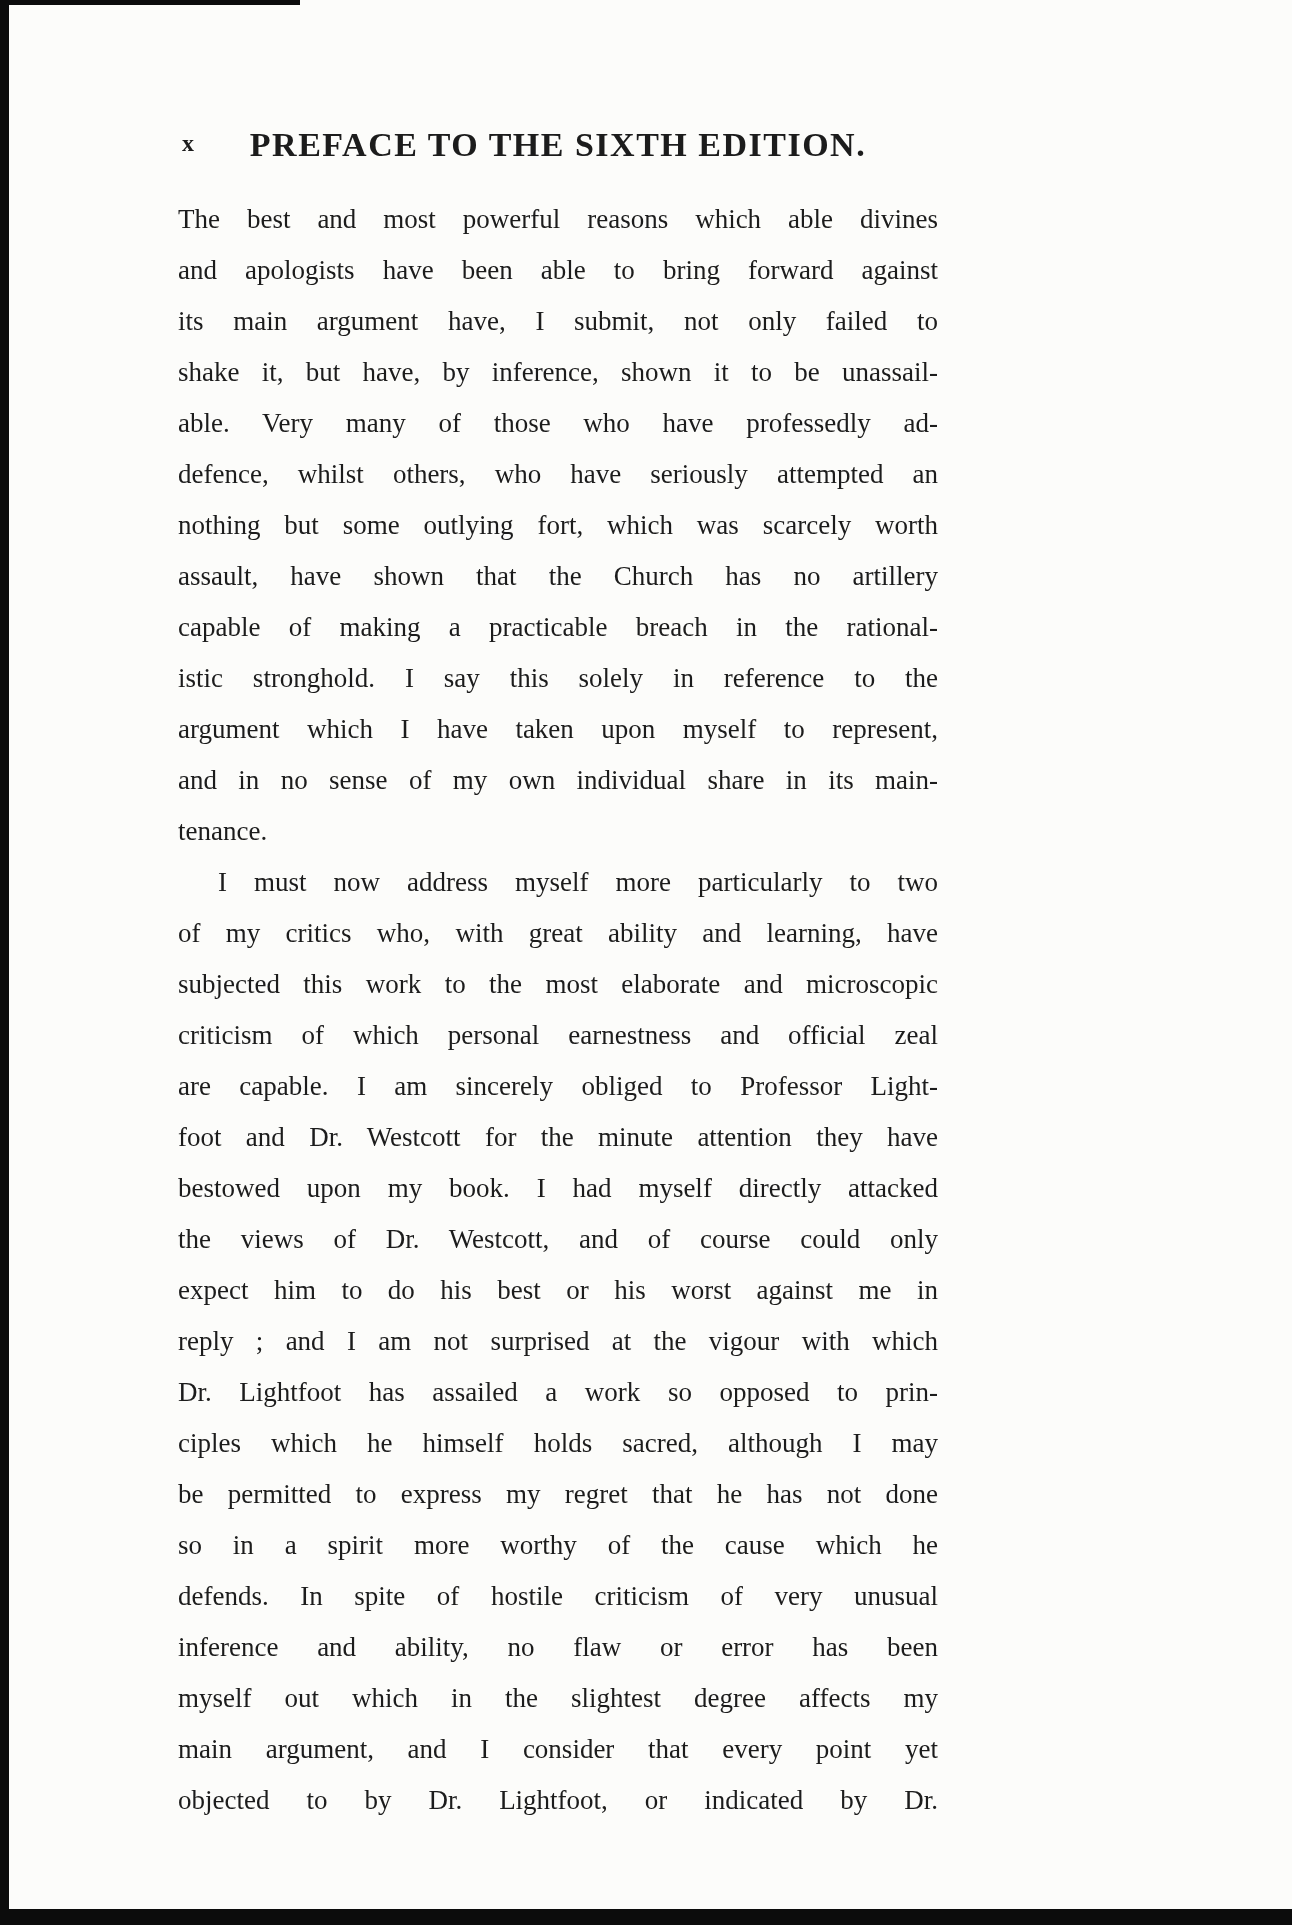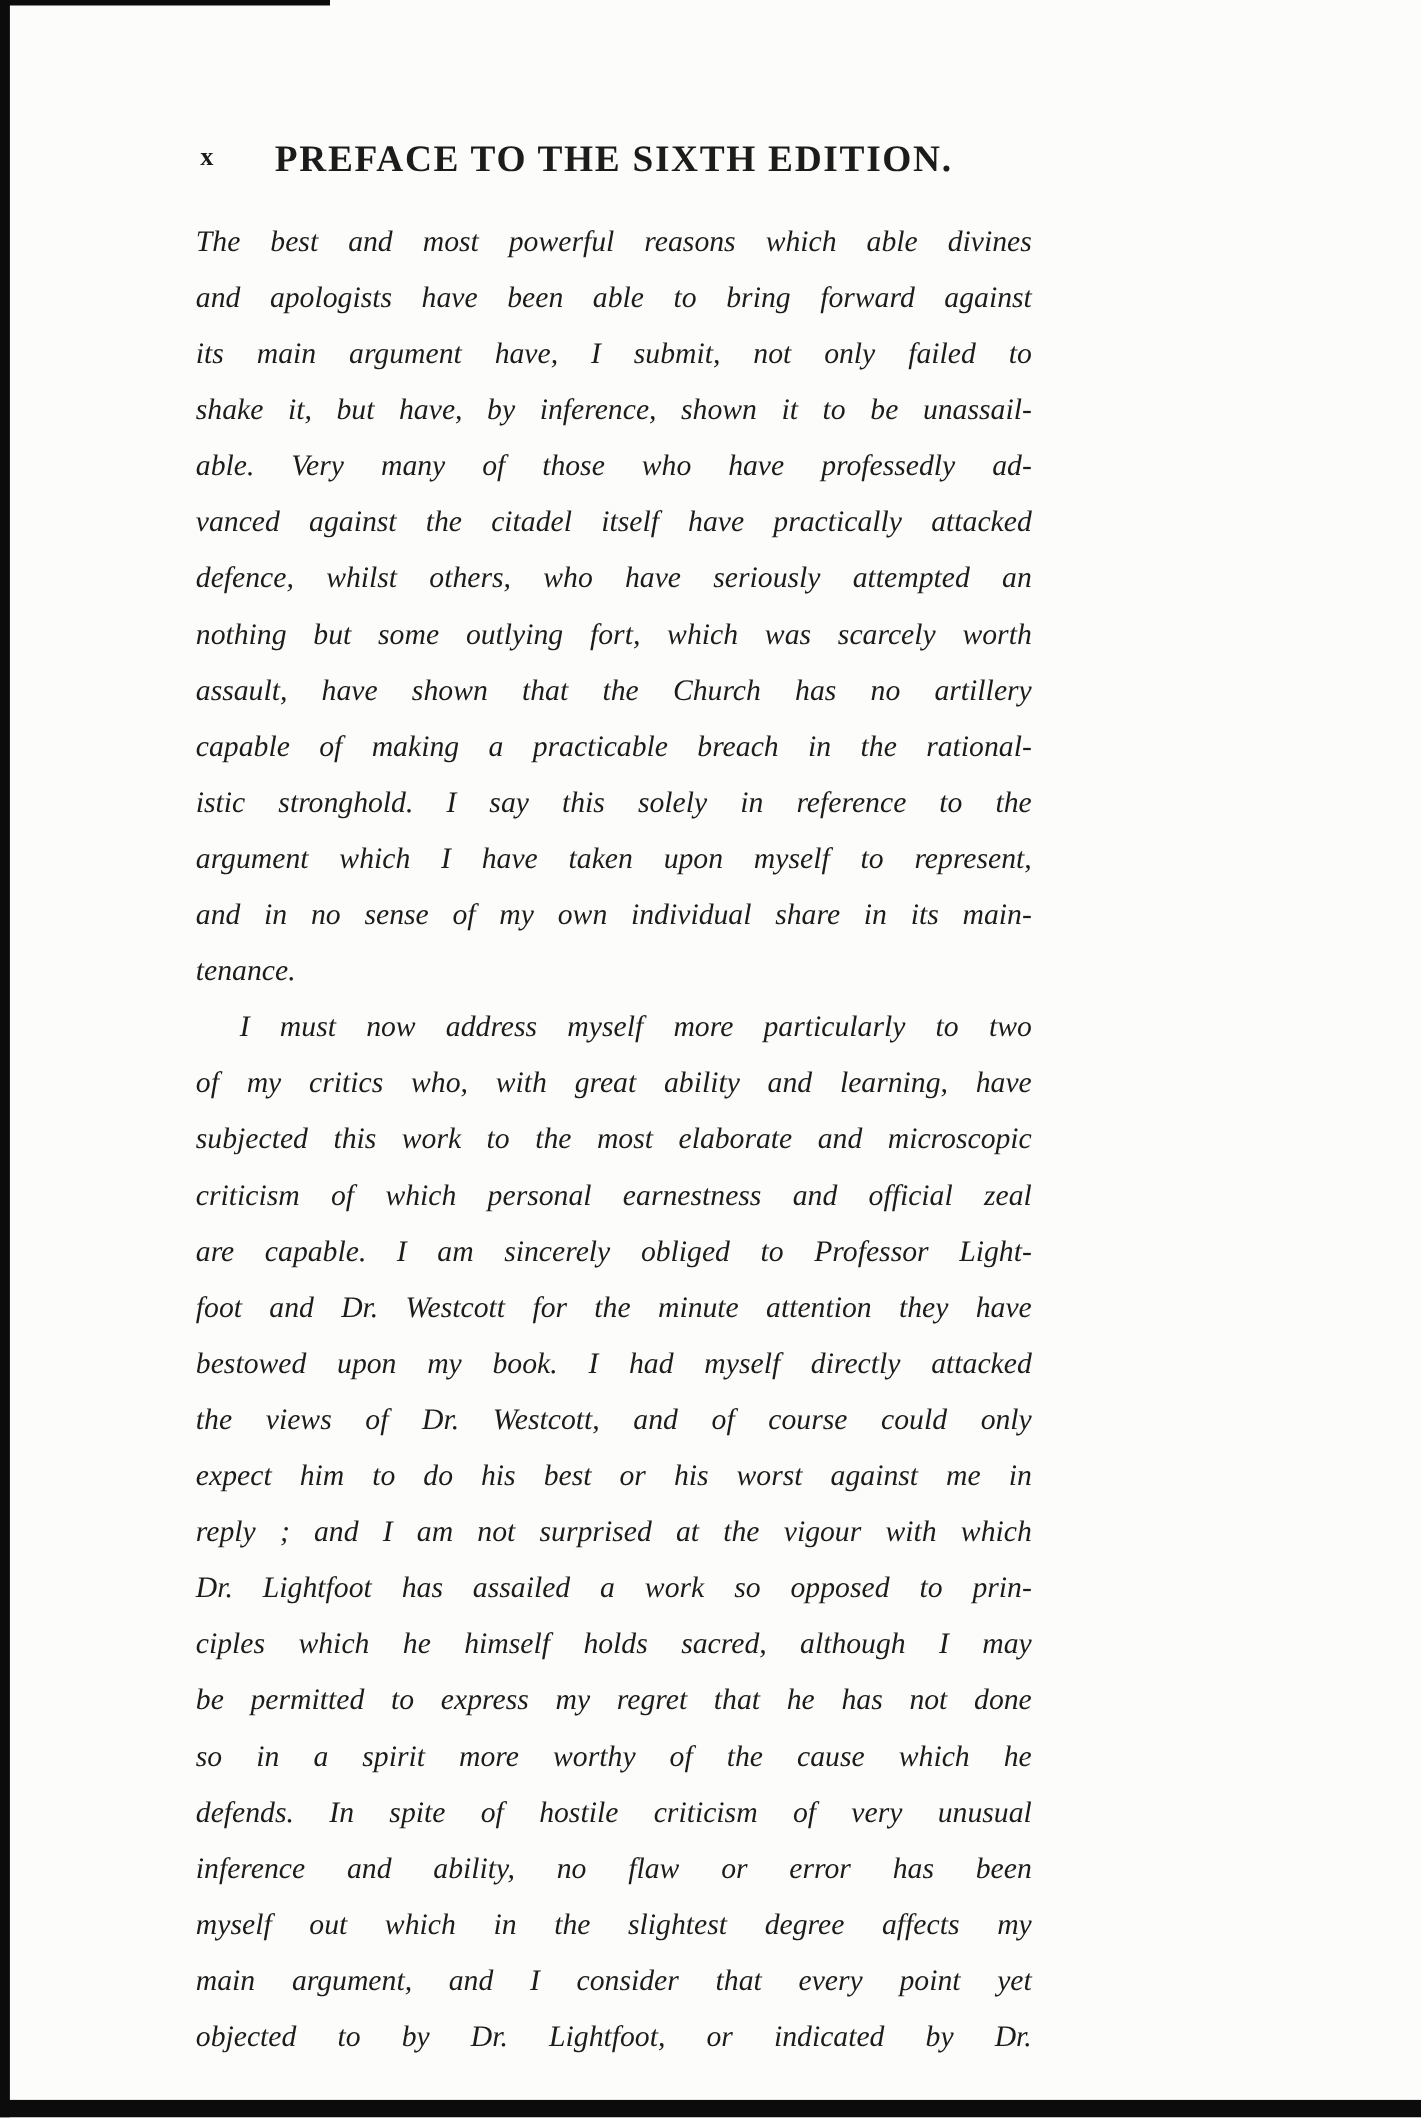--- a/index.html
+++ b/index.html
@@ -48,21 +48,20 @@
     white-space: nowrap;
   }
   .body-text { margin-top: 26px; }
   .line {
     font-size: 27px;
     line-height: 51px;
     text-align: justify;
     text-align-last: justify;
     -moz-text-align-last: justify;
     white-space: normal;
-    font-style: italic;
   }
   .line.no-just {
     text-align-last: left;
     -moz-text-align-last: left;
   }
   .line.indent { text-indent: 40px; }
 </style>
 </head>
 <body>
 
@@ -76,21 +75,20 @@
       <span class="pagenum">x</span>
       <span class="title">PREFACE TO THE SIXTH EDITION.</span>
     </div>
     <div class="body-text">
         <div>
           <div class="line">The best and most powerful reasons which able divines</div>
           <div class="line">and apologists have been able to bring forward against</div>
           <div class="line">its main argument have, I submit, not only failed to</div>
           <div class="line">shake it, but have, by inference, shown it to be unassail-</div>
           <div class="line">able.  Very many of those who have professedly ad-</div>
-          <div class="line">vanced against the citadel itself have practically attacked</div>
           <div class="line">defence, whilst others, who have seriously attempted an</div>
           <div class="line">nothing but some outlying fort, which was scarcely worth</div>
           <div class="line">assault, have shown that the Church has no artillery</div>
           <div class="line">capable of making a practicable breach in the rational-</div>
           <div class="line">istic stronghold.  I say this solely in reference to the</div>
           <div class="line">argument which I have taken upon myself to represent,</div>
           <div class="line">and in no sense of my own individual share in its main-</div>
           <div class="line no-just">tenance.</div>
         </div>
         <div>

